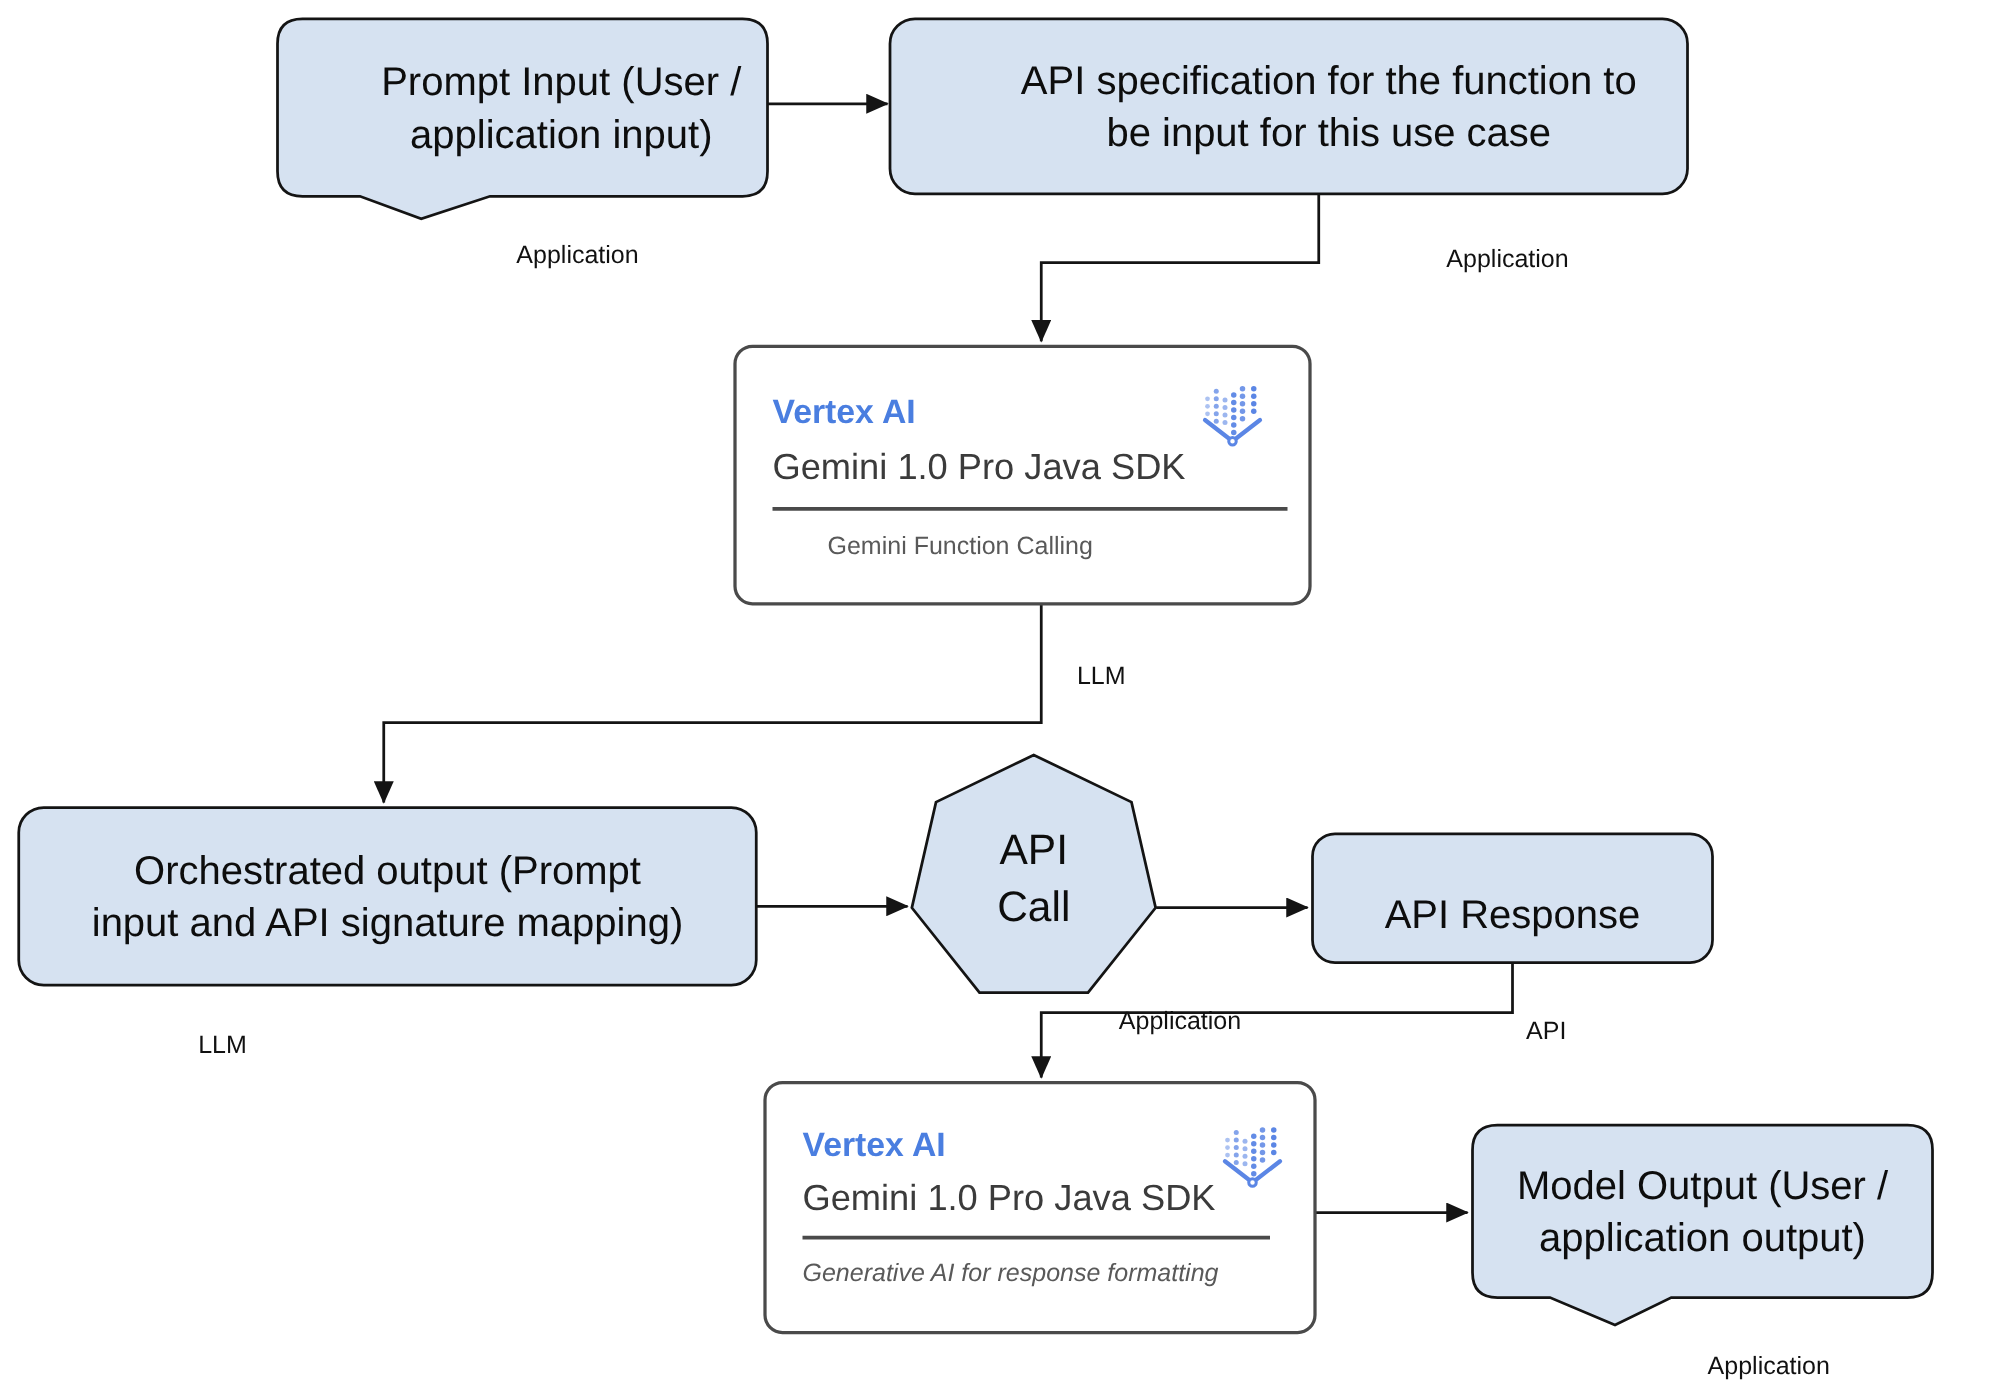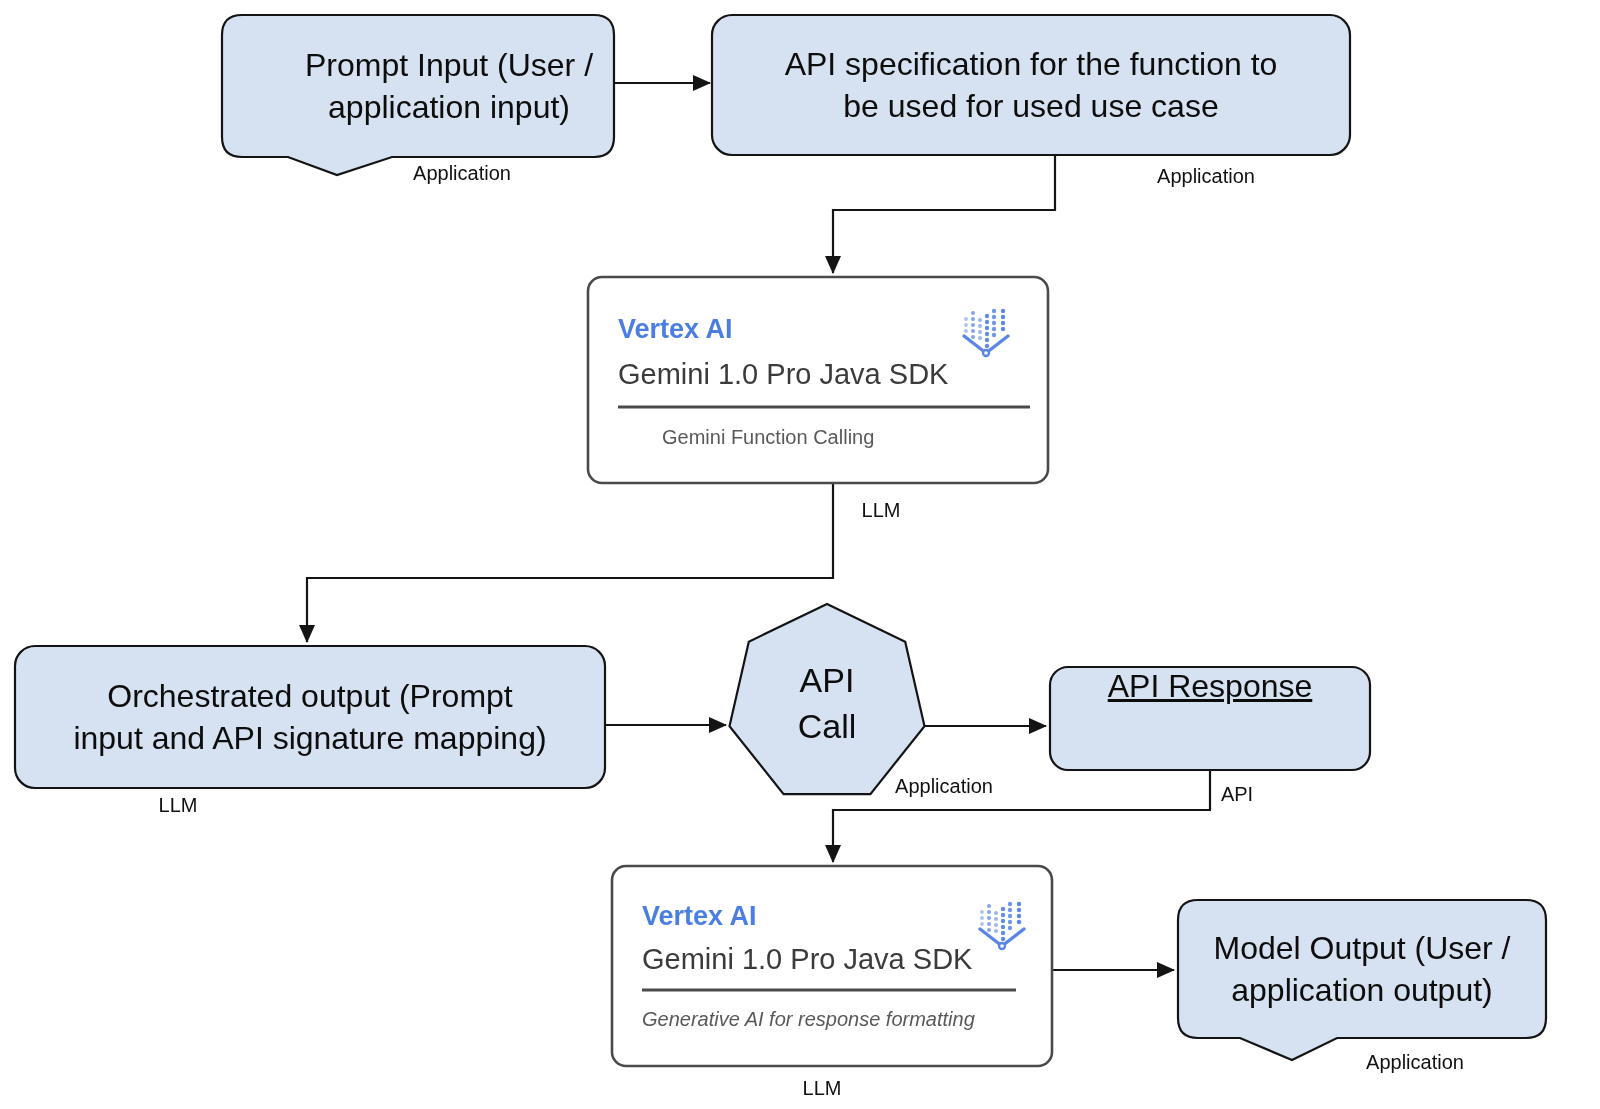--- a/index.html
+++ b/index.html
@@ -10,21 +10,21 @@
   .layer{position:absolute;left:0;top:0;width:1600px;height:1109px;}
   .node-text{
     position:absolute;display:flex;flex-direction:column;justify-content:center;align-items:center;
     text-align:center;font-size:32px;line-height:1.32;color:#0d0d0d;
   }
   .hept-text{
     position:absolute;display:flex;flex-direction:column;justify-content:center;align-items:center;
     text-align:center;font-size:34px;line-height:1.34;color:#0d0d0d;
   }
   .tag{
-    position:absolute;transform:translate(-50%,-50%);font-size:20px;color:#111111;white-space:nowrap;
+    position:absolute;transform:translate(-50%,-50%);font-size:20px;color:#111111;white-space:nowrap;margin-top:32px;
   }
   .card-title{position:absolute;font-size:27px;color:#4a7ee0;white-space:nowrap;font-weight:bold;}
   .card-subtitle{position:absolute;font-size:29px;color:#3b3b3b;white-space:nowrap;}
   .card-note{position:absolute;font-size:20px;color:#595959;white-space:nowrap;}
   .icon{position:absolute;width:52px;height:56px;}
 </style>
 </head>
 <body>
 
 <div class="canvas">
@@ -63,36 +63,36 @@
     <line x1="642" y1="990" x2="1016" y2="990" stroke="#4a4a4a" stroke-width="3"></line>
 
     <path d="M 1198 900 H 1526 Q 1546 900 1546 920 V 1018 Q 1546 1038 1526 1038 H 1337 L 1292 1060 L 1240 1038 H 1198 Q 1178 1038 1178 1018 V 920 Q 1178 900 1198 900 Z" fill="#d6e2f1" stroke="#141414" stroke-width="2.2"></path>
   </svg>
 
   <div class="node-text" style="left:222px;top:15px;width:392px;height:142px;padding-left:31px;">
     <div>Prompt Input (User /</div>
     <div>application input)</div>
   </div>
 
-  <div class="node-text" style="left:712px;top:15px;width:638px;height:140px;">
+  <div class="node-text" style="left:712px;top:15px;width:638px;height:140px;padding-left:32px;">
     <div>API specification for the function to</div>
-    <div>be used for used use case</div>
+    <div>be input for this use case</div>
   </div>
 
   <div class="node-text" style="left:15px;top:646px;width:590px;height:142px;">
     <div>Orchestrated output (Prompt</div>
     <div>input and API signature mapping)</div>
   </div>
 
   <div class="hept-text" style="left:757px;top:648px;width:140px;height:112px;">
     <div>API</div>
     <div>Call</div>
   </div>
 
-  <div class="node-text" style="left:1050px;top:635px;width:320px;height:103px;text-decoration:underline;">
+  <div class="node-text" style="left:1050px;top:680px;width:320px;height:103px;">
     <div>API Response</div>
   </div>
 
   <div class="node-text" style="left:1178px;top:900px;width:368px;height:138px;align-items:center;">
     <div>Model Output (User /</div>
     <div>application output)</div>
   </div>
 
   <div class="card-title" style="left:618px;top:314px;">Vertex AI</div>
   <div class="card-subtitle" style="left:618px;top:358px;">Gemini 1.0 Pro Java SDK</div>

